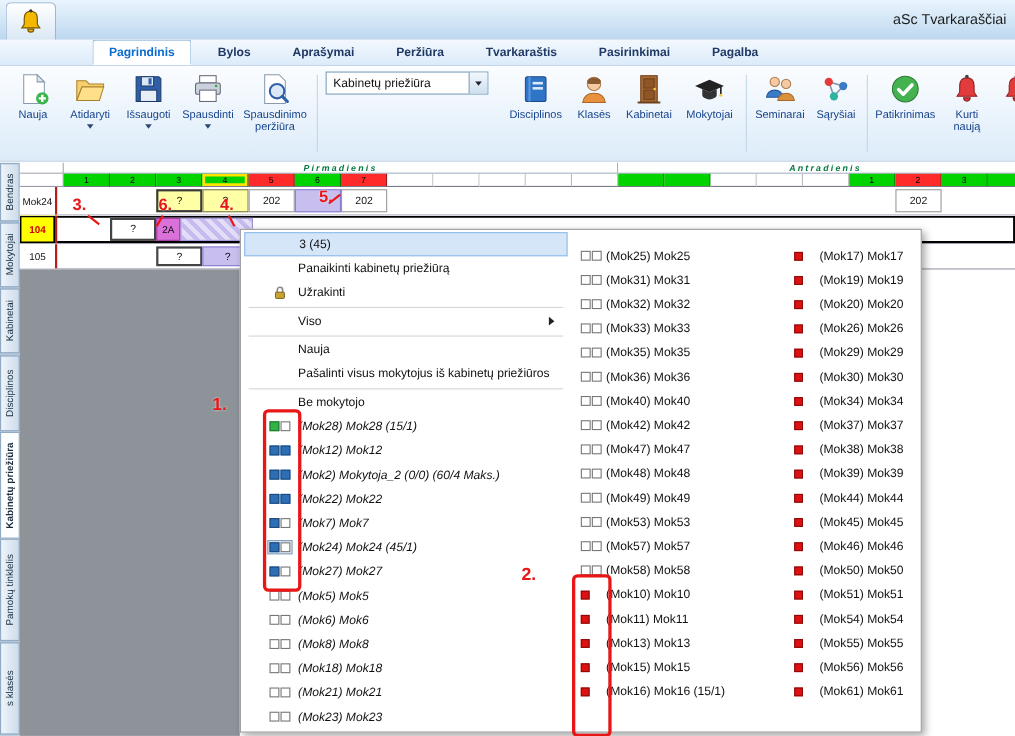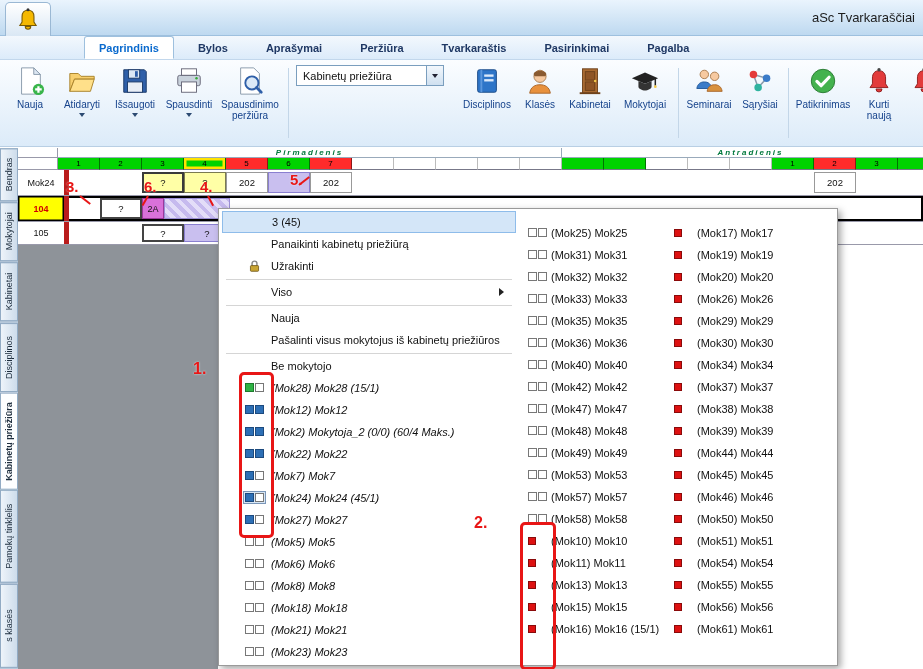--- a/index.html
+++ b/index.html
@@ -54,21 +54,21 @@
     letter-spacing:2px;overflow:hidden;background:#fff;flex:none;}
   .period-row{position:absolute;left:40px;top:10px;height:12px;display:flex;}
   .pcell{width:42px;height:12px;flex:none;box-sizing:border-box;border-right:1px solid rgba(0,0,0,.45);
     border-bottom:1px solid #778;font-size:8px;text-align:center;line-height:12px;color:#000;}
   .pcell.g{background:var(--header-green);}
   .pcell.r{background:var(--header-red);}
   .pcell.w{background:#fff;border-right-color:#bbb;}
   .pcell.hl{box-shadow:inset 0 0 0 2.5px var(--select-yellow);}
   .trow{position:absolute;left:0;right:0;background:#fff;border-bottom:1px solid #99a;box-sizing:border-box;}
   .trow.sel-row{box-shadow:inset 0 0 0 2px #000;}
-  .row-label{position:absolute;left:0;top:0;bottom:0;width:51px;border-right:5px solid #b91c1c;box-sizing:border-box;
+  .row-label{position:absolute;left:0;top:0;bottom:0;width:34px;border-right:2px solid #b91c1c;box-sizing:border-box;
     font-size:9px;color:#111;display:flex;align-items:center;justify-content:center;background:#fff;}
   .row-label.yellow{background:var(--row-label-yellow);color:#d00000;font-weight:bold;box-shadow:inset 0 0 0 1.5px #000;}
   .cell{position:absolute;top:2px;bottom:2px;box-sizing:border-box;font-size:9.5px;color:#111;
     display:flex;align-items:center;justify-content:center;}
   .c-yellow{background:var(--cell-yellow);border:1px solid #7a7a50;}
   .c-yellow.b2{border:2px solid #3a3a3a;}
   .c-202{background:#fff;border:1px solid #999;}
   .c-lav{background:var(--cell-lavender);border:1px solid #8a7fd0;}
   .c-mag{background:var(--cell-magenta);border:1px solid #9b3a9b;font-size:9px;}
   .c-hatch{background:repeating-linear-gradient(45deg,#c6baee 0 4px,#e3ddf8 4px 8px);border:1px solid #9b8fd5;}
@@ -84,21 +84,21 @@
   .m-item{height:22px;line-height:22px;padding-left:49px;position:relative;color:#111;white-space:nowrap;}
   .m-item.sep{height:4px;padding:0;}
   .m-item.sep::after{content:"";position:absolute;left:4px;right:4px;top:2px;height:1px;background:#d5d5d5;}
   .m-item .lock-svg{display:none;position:absolute;left:26px;top:3px;}
   .m-item.lock .lock-svg{display:block;}
   .m-item.has-sub::after{content:"";position:absolute;right:12px;top:7px;
     border-left:5px solid #222;border-top:4px solid transparent;border-bottom:4px solid transparent;}
   .m-col{position:absolute;}
   .m-col1{left:3px;top:168px;width:296px;font-style:italic;}
   .m-col2{left:300px;top:13px;width:170px;}
-  .m-col3{left:446px;top:13px;width:148px;}
+  .m-col3{left:494px;top:13px;width:148px;}
   .t-item{height:22px;line-height:22px;position:relative;white-space:nowrap;color:#111;}
   .m-col1 .t-item{padding-left:49px;}
   .m-col2 .t-item,.m-col3 .t-item{padding-left:32px;}
   .t-icons{position:absolute;top:5px;display:flex;gap:1px;padding:1px;}
   .m-col1 .t-icons{left:22px;}
   .m-col2 .t-icons,.m-col3 .t-icons{left:8px;}
   .t-icons.sel{outline:1px solid #7a96b8;background:#d8e6f4;}
   .sq{width:9px;height:9px;box-sizing:border-box;flex:none;}
   .sq.green{background:var(--teacher-green);border:1px solid #1d7a2c;}
   .sq.blue{background:var(--teacher-blue);border:1px solid #1c4a7e;}

